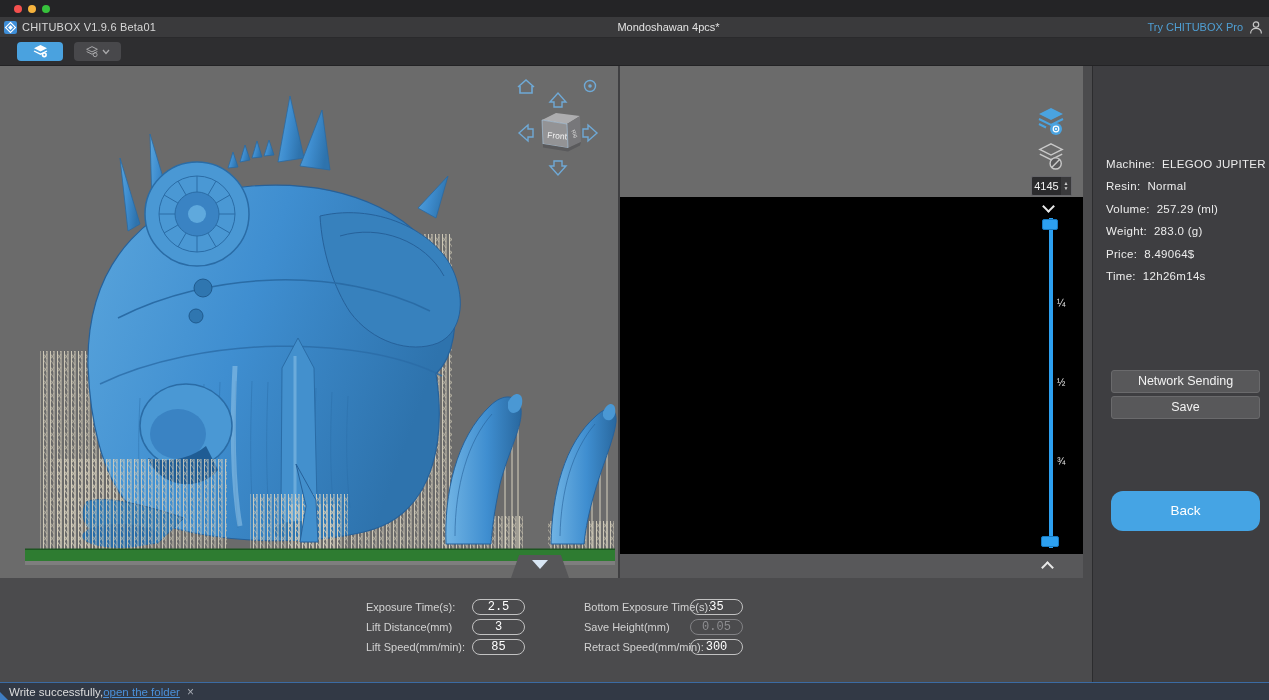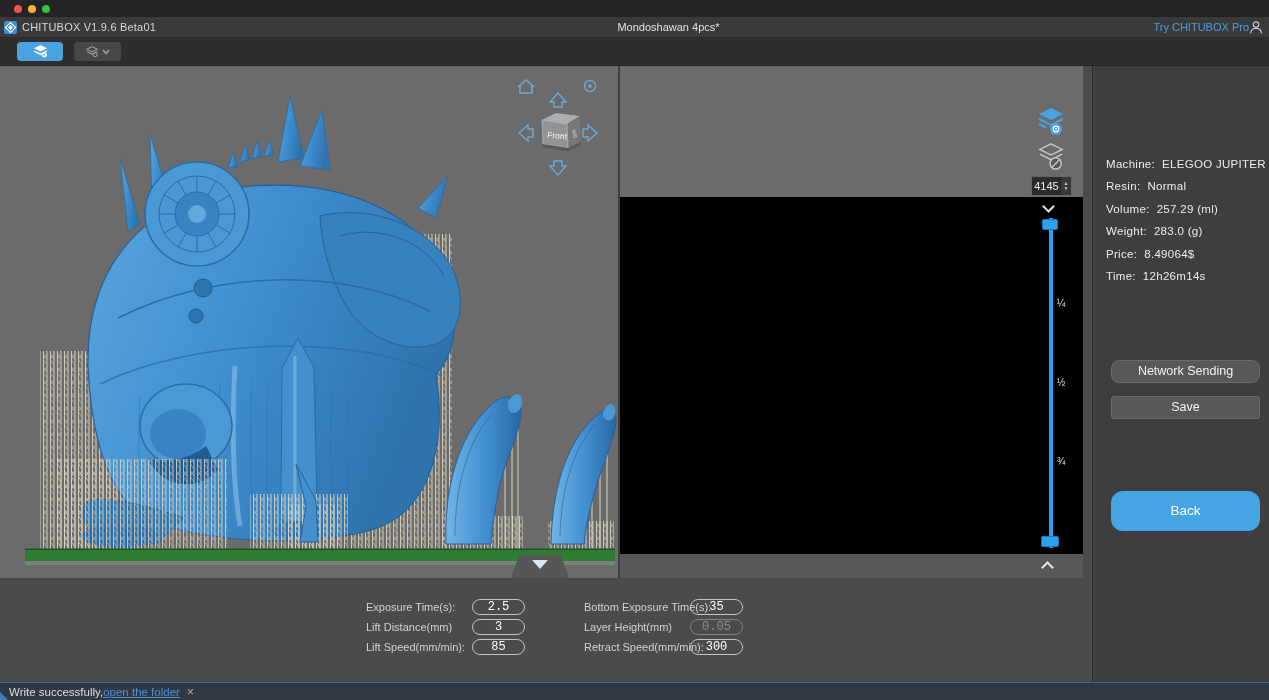--- a/index.html
+++ b/index.html
@@ -15,21 +15,21 @@
   .tl-strip { position:absolute; left:0; top:0; width:1269px; height:17px; background:#242426; }
   .tl { position:absolute; top:5px; width:8px; height:8px; border-radius:50%; }
   .tl.red { left:14px; background:#f4504e; }
   .tl.yellow { left:28px; background:#f6b33d; }
   .tl.green { left:42px; background:#37c23c; }
   
   .menubar { position:absolute; left:0; top:17px; width:1269px; height:21px; background:#3a3a3c; border-bottom:1px solid #2a2a2c; }
   .logo { position:absolute; left:4px; top:4px; width:13px; height:13px; }
   .app-title { position:absolute; left:22px; top:4px; font-size:11px; color:#d8d8d8; letter-spacing:.2px; }
   .doc-title { position:absolute; left:0; top:4px; width:1269px; text-align:center; font-size:11px; color:#e2e2e2;margin-left:34px; }
-  .pro-link { position:absolute; right:20px; top:4px; font-size:11px; color:#4f9fd4; cursor:pointer; }
+  .pro-link { position:absolute; right:26px; top:4px; font-size:11px; color:#4f9fd4; cursor:pointer; }
   .person { position:absolute; right:6px; top:3px; width:14px; height:15px; }
   
   .toolbar { position:absolute; left:0; top:38px; width:1269px; height:28px; background:#2e2e30; border-bottom:1px solid #232325; }
   .tb-btn { position:absolute; top:4px; height:19px; border-radius:4px; display:flex; align-items:center; justify-content:center; gap:3px; }
   .tb-btn.slice { left:17px; width:46px; background:#4aa2df; }
   .tb-btn.slice-opt { left:74px; width:47px; background:#48484b; }
   
   .viewport { position:absolute; left:0; top:66px; width:618px; height:512px; background:#6b6b6b; overflow:hidden; }
   .vdiv { position:absolute; left:618px; top:66px; width:2px; height:512px; background:#3f3f41; }
   .model-svg { position:absolute; left:0; top:0; }
@@ -325,35 +325,35 @@
     </div>
     <div class="info-row" style="top:182px;">
       <span>Price:</span>
       <span>8.49064$</span>
     </div>
     <div class="info-row" style="top:204px;">
       <span>Time:</span>
       <span>12h26m14s</span>
     </div>
 
-    <div class="btn gray" style="top:294px;border-radius:8px;">Network Sending</div>
+    <div class="btn gray" style="top:304px;">Network Sending</div>
     <div class="btn gray" style="top:330px;">Save</div>
     <div class="btn back">Back</div>
     <div class="panel-scroll"></div>
   </div>
 
   <div class="settings">
     <span class="f-label" style="left:339px; top:23px;">Exposure Time(s):</span>
     <input class="f-input" style="left: 472px; top: 21px;" value="2.5">
     <span class="f-label" style="left:557px; top:23px;">Bottom Exposure Time(s):</span>
     <input class="f-input" style="left: 690px; top: 21px;" value="35">
 
     <span class="f-label" style="left:339px; top:43px;">Lift Distance(mm)</span>
     <input class="f-input" style="left: 472px; top: 41px;" value="3">
-    <span class="f-label" style="left:557px; top:43px;">Layer Height(mm)</span>
+    <span class="f-label" style="left:557px; top:43px;">Save Height(mm)</span>
     <input class="f-input disabled" style="left: 690px; top: 41px;" disabled="" value="0.05">
 
     <span class="f-label" style="left:339px; top:63px;">Lift Speed(mm/min):</span>
     <input class="f-input" style="left: 472px; top: 61px;" value="85">
     <span class="f-label" style="left:557px; top:63px;">Retract Speed(mm/min):</span>
     <input class="f-input" style="left: 690px; top: 61px;" value="300">
   </div>
 
   <div class="statusbar">
     <span class="status-text">

